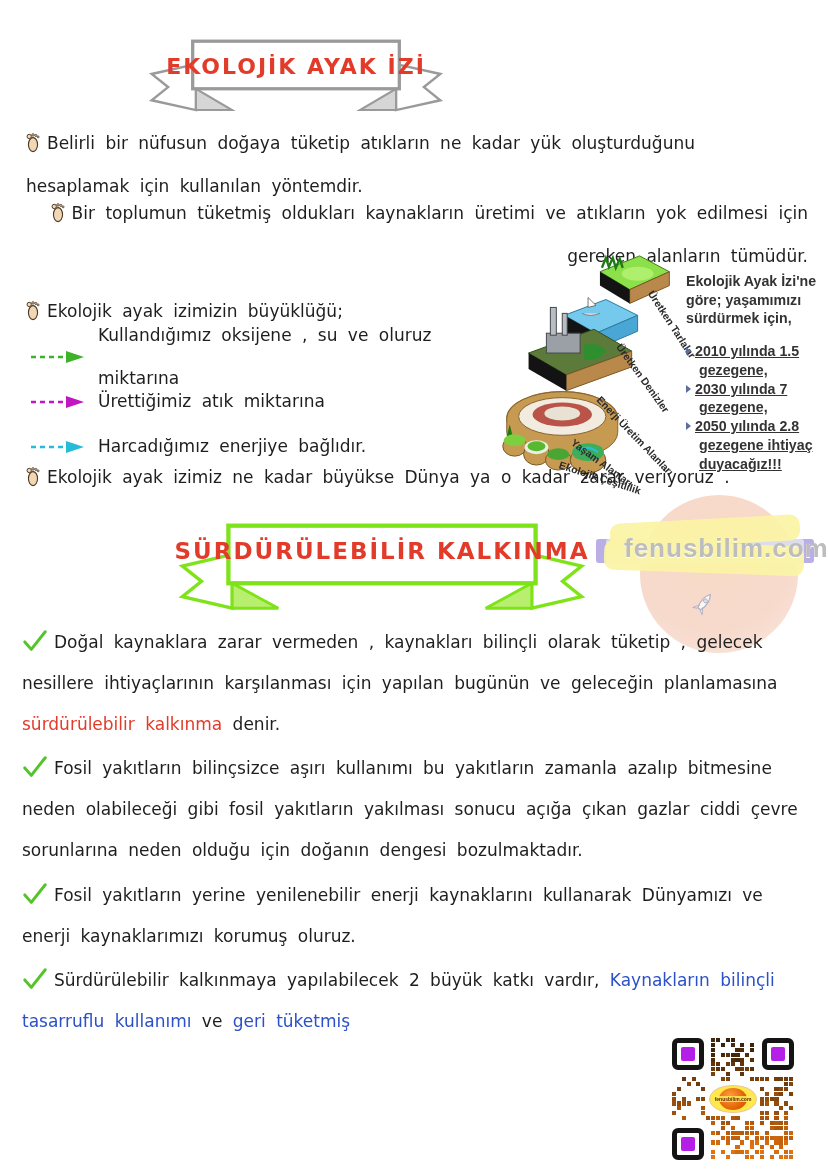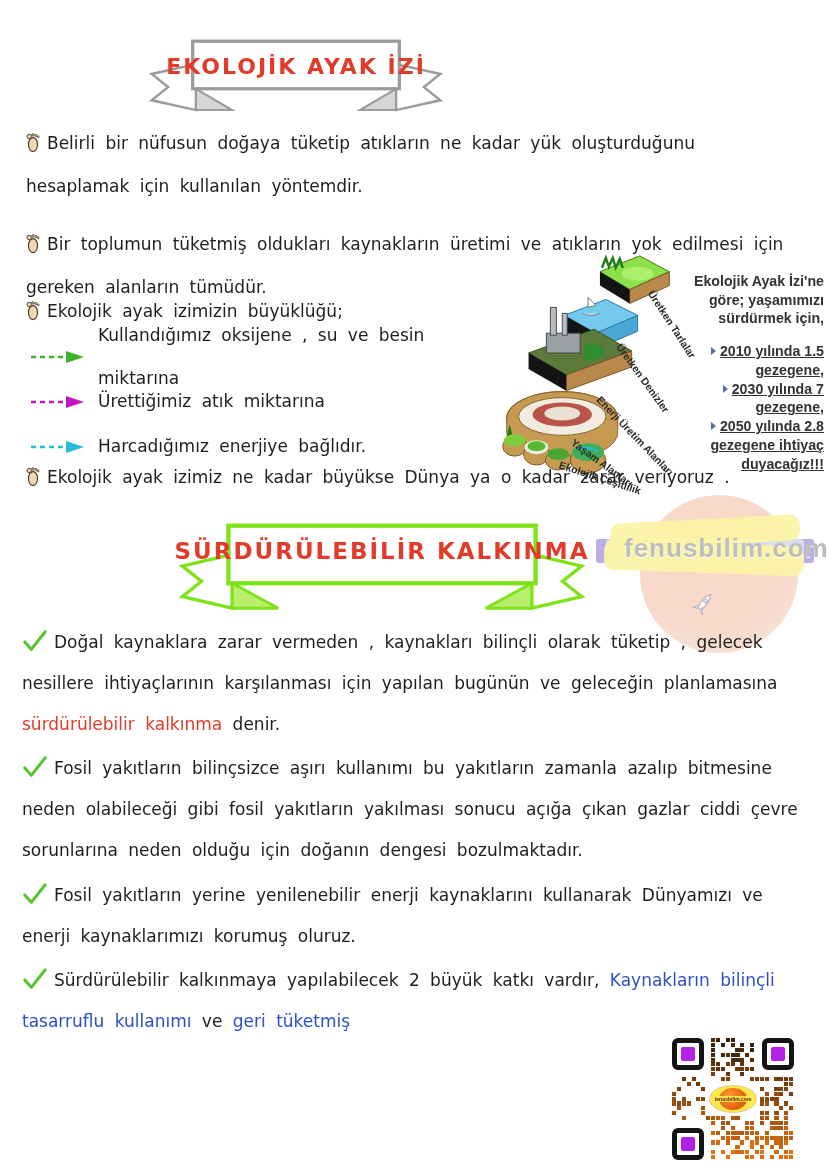--- a/index.html
+++ b/index.html
@@ -94,21 +94,21 @@
 <div class="abs hand" style="left:26px;top:122px;width:782px;">
   <svg class="foot" width="14" height="21" viewBox="0 0 20 28">
     <ellipse cx="10" cy="17" rx="6.5" ry="10" fill="#f3d7b4" stroke="#4a3a28" stroke-width="1.6"></ellipse>
     <circle cx="4.6" cy="5.4" r="3.1" fill="#f3d7b4" stroke="#4a3a28" stroke-width="1.4"></circle>
     <circle cx="10" cy="3.2" r="1.8" fill="#f3d7b4" stroke="#4a3a28" stroke-width="1.2"></circle>
     <circle cx="14.2" cy="4" r="1.5" fill="#f3d7b4" stroke="#4a3a28" stroke-width="1.2"></circle>
     <circle cx="17.4" cy="6" r="1.3" fill="#f3d7b4" stroke="#4a3a28" stroke-width="1.2"></circle>
   </svg><span>Belirli bir nüfusun doğaya tüketip atıkların ne kadar yük oluşturduğunu hesaplamak için kullanılan yöntemdir.</span>
 </div>
 
-<div class="abs hand" style="left:26px;top:223px;width:782px;">
+<div class="abs hand" style="left:26px;top:192px;width:782px;text-align:right;">
   <svg class="foot" width="14" height="21" viewBox="0 0 20 28">
     <ellipse cx="10" cy="17" rx="6.5" ry="10" fill="#f3d7b4" stroke="#4a3a28" stroke-width="1.6"></ellipse>
     <circle cx="4.6" cy="5.4" r="3.1" fill="#f3d7b4" stroke="#4a3a28" stroke-width="1.4"></circle>
     <circle cx="10" cy="3.2" r="1.8" fill="#f3d7b4" stroke="#4a3a28" stroke-width="1.2"></circle>
     <circle cx="14.2" cy="4" r="1.5" fill="#f3d7b4" stroke="#4a3a28" stroke-width="1.2"></circle>
     <circle cx="17.4" cy="6" r="1.3" fill="#f3d7b4" stroke="#4a3a28" stroke-width="1.2"></circle>
   </svg><span>Bir toplumun tüketmiş oldukları kaynakların üretimi ve atıkların yok edilmesi için gereken alanların tümüdür.</span>
 </div>
 
 <div class="abs hand" style="left:26px;top:290px;width:470px;">
@@ -120,21 +120,21 @@
     <circle cx="17.4" cy="6" r="1.3" fill="#f3d7b4" stroke="#4a3a28" stroke-width="1.2"></circle>
   </svg><span>Ekolojik ayak izimizin büyüklüğü;</span>
 </div>
 
 <div class="abs" style="left:30px;top:334px;width:470px;">
   <div class="arrow-row hand">
     <svg class="arrow-svg" width="56" height="14" viewBox="0 0 56 14">
       <line x1="1" y1="7" x2="36" y2="7" stroke-width="2.4" stroke-dasharray="5 4" stroke="#3db32a"></line>
       <polygon points="36,1 54,7 36,13" fill="#3db32a"></polygon>
     </svg>
-    <span>Kullandığımız oksijene , su ve besin miktarına</span>
+    <span>Kullandığımız oksijene , su ve oluruz miktarına</span>
   </div>
   <div class="arrow-row hand">
     <svg class="arrow-svg" width="56" height="14" viewBox="0 0 56 14">
       <line x1="1" y1="7" x2="36" y2="7" stroke-width="2.4" stroke-dasharray="5 4" stroke="#c017c0"></line>
       <polygon points="36,1 54,7 36,13" fill="#c017c0"></polygon>
     </svg>
     <span>Ürettiğimiz atık miktarına</span>
   </div>
   <div class="arrow-row hand">
     <svg class="arrow-svg" width="56" height="14" viewBox="0 0 56 14">
@@ -199,21 +199,21 @@
     <g font-family="Liberation Sans, sans-serif" font-size="10.5" fill="#2b2b2b" font-weight="bold">
       <text transform="translate(148,52) rotate(57)">Üretken Tarlalar</text>
       <text transform="translate(116,106) rotate(54)">Üretken Denizler</text>
       <text transform="translate(96,160) rotate(46)">Enerji Üretim Alanları</text>
       <text transform="translate(70,204) rotate(36)">Yaşam Alanları</text>
       <text transform="translate(58,228) rotate(18)">Ekolojik Çeşitlilik</text>
     </g>
   </svg>
 </div>
 
-<div class="abs info" style="left:686px;top:272px;width:138px;text-align:right;">
+<div class="abs info" style="left:686px;top:272px;width:138px;">
   <div>Ekolojik Ayak İzi'ne göre; yaşamımızı sürdürmek için,</div>
   <ul>
     <li><span class="tri"></span><span>2010 yılında 1.5 gezegene,</span></li>
     <li><span class="tri"></span><span>2030 yılında 7 gezegene,</span></li>
     <li><span class="tri"></span><span>2050 yılında 2.8 gezegene ihtiyaç duyacağız!!!</span></li>
   </ul>
 </div>
 
 <div class="abs hand" style="left:26px;top:456px;width:790px;">
   <svg class="foot" width="14" height="21" viewBox="0 0 20 28">

